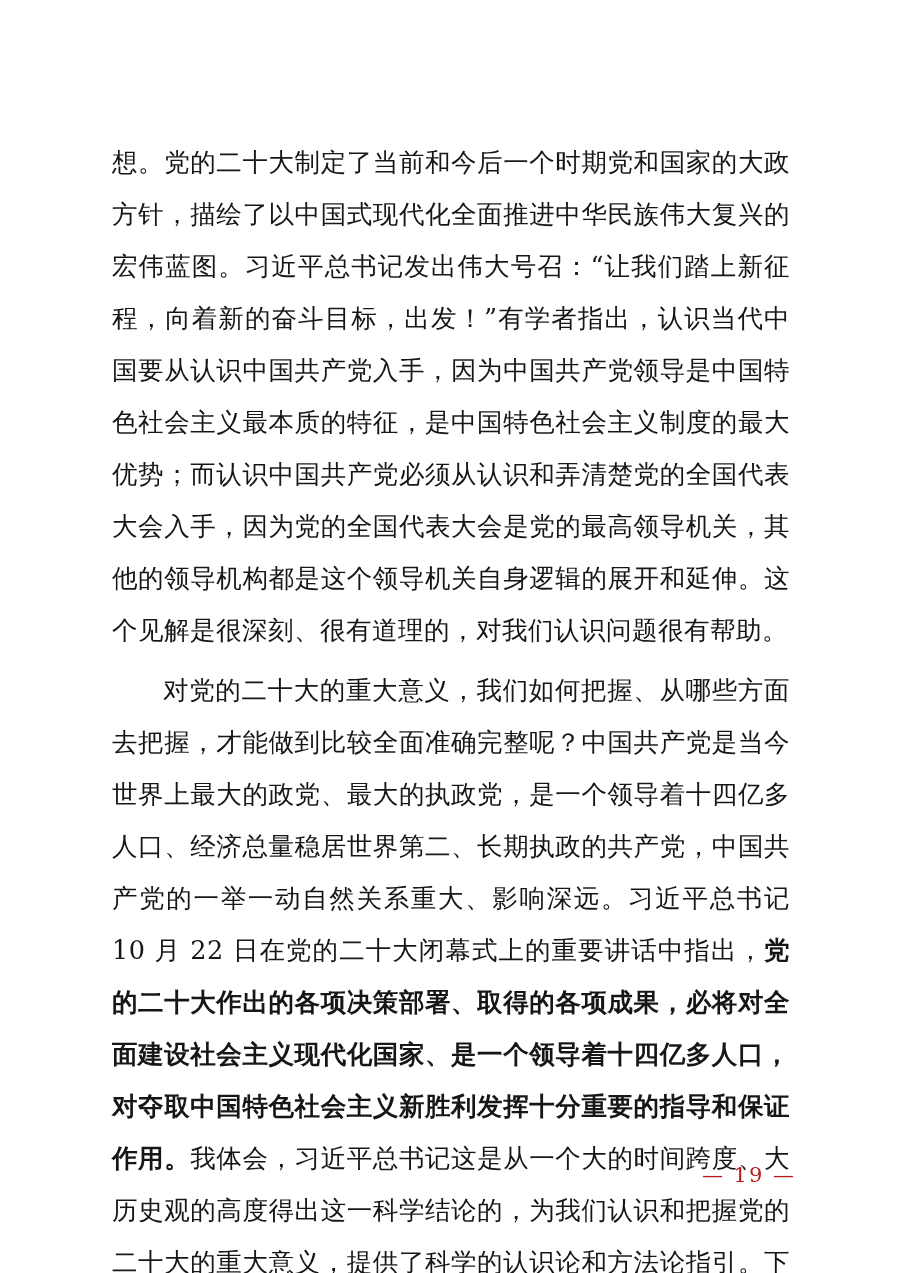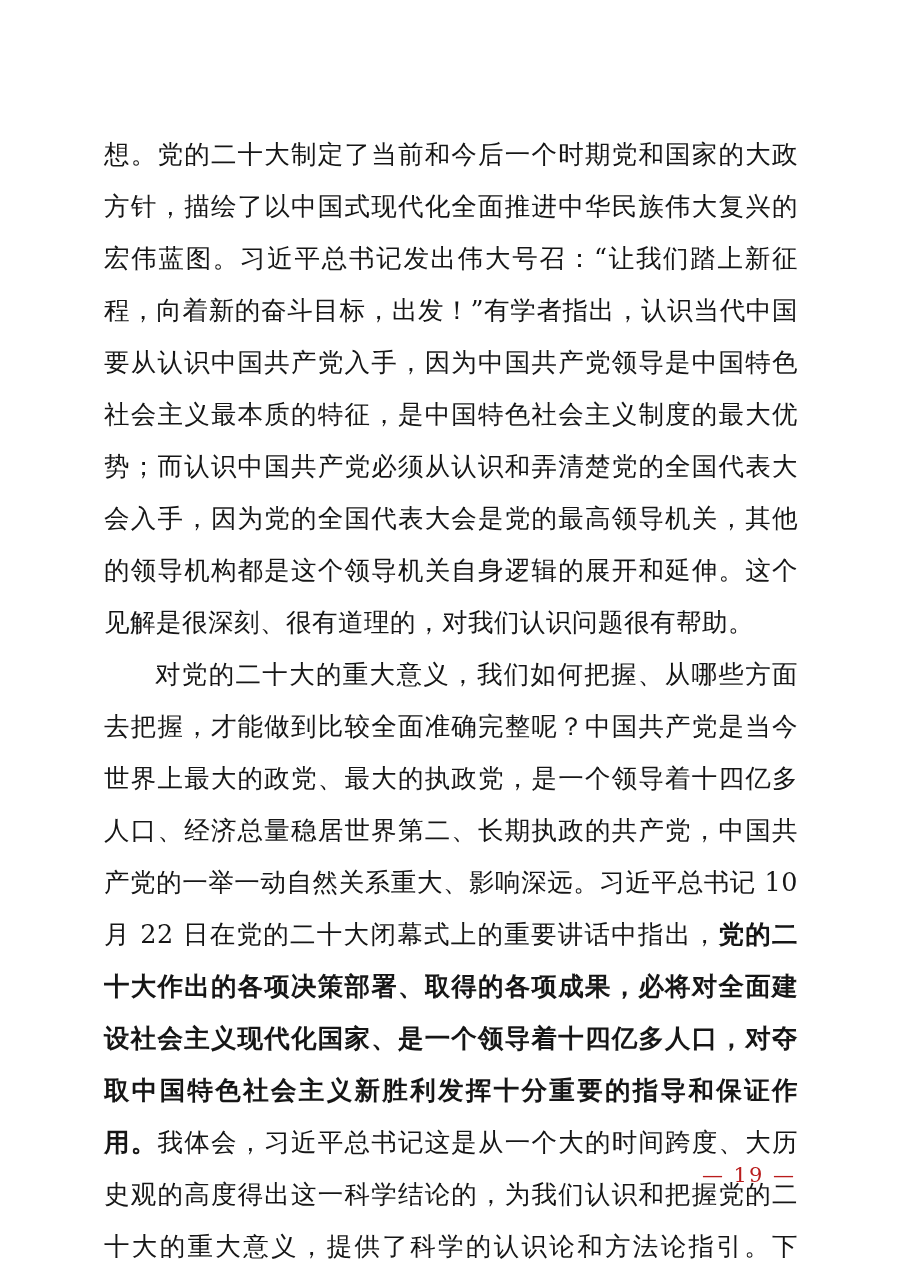--- a/index.html
+++ b/index.html
@@ -21,21 +21,21 @@
     left: 104px;
     top: 128px;
     width: 694px;
   }
   .para {
     font-size: 25.5px;
     line-height: 52px;
     letter-spacing: 0.5px;
     text-align: justify;
     text-justify: inter-ideograph;
-    margin: 0;
+    margin: 8px;
     color: #161616;
   }
   .para + .para {
     margin-top: 0px;
   }
   .indent {
     text-indent: 51px;
   }
   .bold {
     font-weight: bold;

